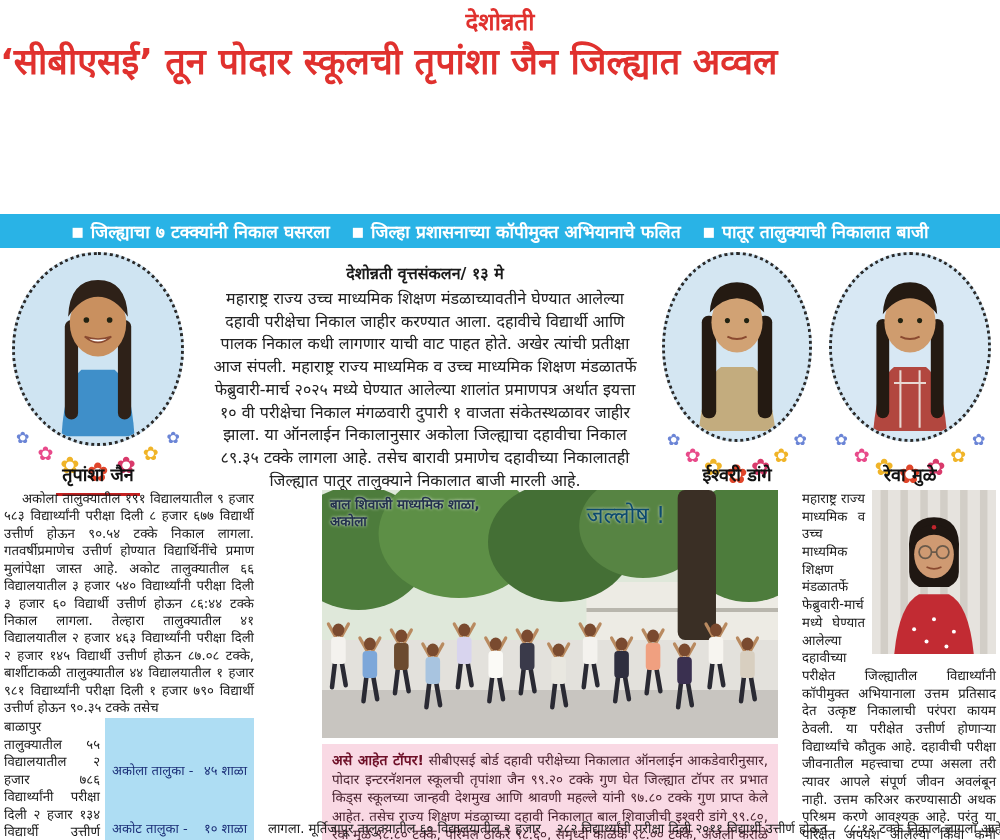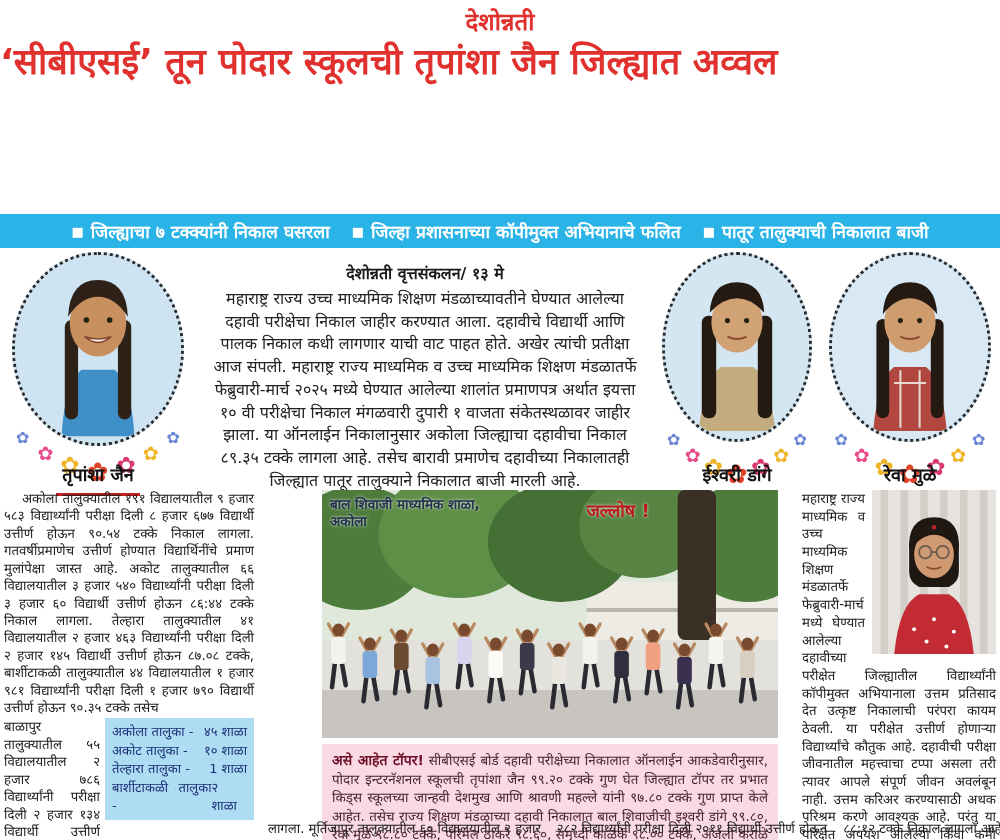--- a/index.html
+++ b/index.html
@@ -32,27 +32,27 @@
   .byline { font-size:16px; font-weight:bold; margin-bottom:4px; }
   .lead-text { font-size:16px; line-height:1.42; color:#222; }
   
   .row2 { position:absolute; top:490px; left:4px; right:4px; height:326px; display:flex; gap:24px; }
   .col-left { flex:0 0 250px; font-size:13.2px; line-height:1.32; text-align:justify; }
   .col-left .indent { text-indent:18px; }
   .left-split { display:flex; gap:5px; margin-top:2px; }
   .narrow-text { flex:0 0 96px; font-size:13.2px; line-height:1.32; text-align:justify; }
   .schools-table { flex:1 1 auto; background:#aeddf3; padding:5px 7px 4px; color:#1b2e77; align-self:flex-start; }
   .schools-table .t-title { text-align:center; font-weight:bold; font-size:13.5px; line-height:1.25; margin-bottom:3px; }
-  .t-row { display:flex; justify-content:space-between; font-size:13px; line-height:1.42; }
+  .t-row { display:flex; justify-content:space-between; font-size:13px; line-height:1.42;margin-top:39px; }
   .col-mid { flex:0 0 500px;padding-left:44px; }
   .photo-main { position:relative; height:248px; overflow:hidden; background:#dfe8da; }
   .photo-main svg { position:absolute; inset:0; width:100%; height:100%; }
   .photo-label { position:absolute; top:6px; left:8px; width:160px; font-size:13.5px; font-weight:bold;
     color:#22304d; line-height:1.25; text-shadow:0 0 3px rgba(255,255,255,.85); }
-  .cheer { position:absolute; top:8px; left:58%; font-size:18px; font-weight:bold; color:#b91c1c;
+  .cheer { position:absolute; top:8px; left:58%; font-size:23px; font-weight:normal; color:#0c4a6e;
     text-shadow:0 0 3px rgba(255,255,255,.8); white-space:nowrap; }
   .topper-box { margin-top:6px; background:#f9d9e4; padding:7px 10px; font-size:13.4px; line-height:1.38;
     color:#4a2430; text-align:justify; }
   .topper-box b { color:#6e1028; font-size:14px; }
   .col-right { flex:1 1 auto; font-size:13.2px; line-height:1.34; text-align:justify; }
   .portrait-woman { float:right; width:124px; height:164px; margin:0 0 4px 7px; background:#e6e3de; }
   .portrait-woman svg { display:block; width:100%; height:100%; }
   
   .bottom-line { position:absolute; top:819px; left:268px; right:6px; display:flex;
     justify-content:space-between; gap:16px; font-size:13.2px; white-space:nowrap; }

